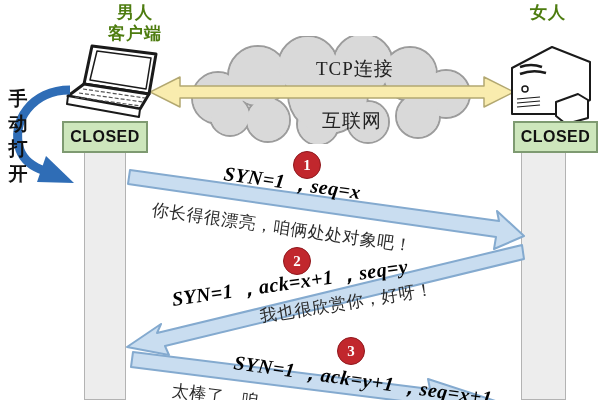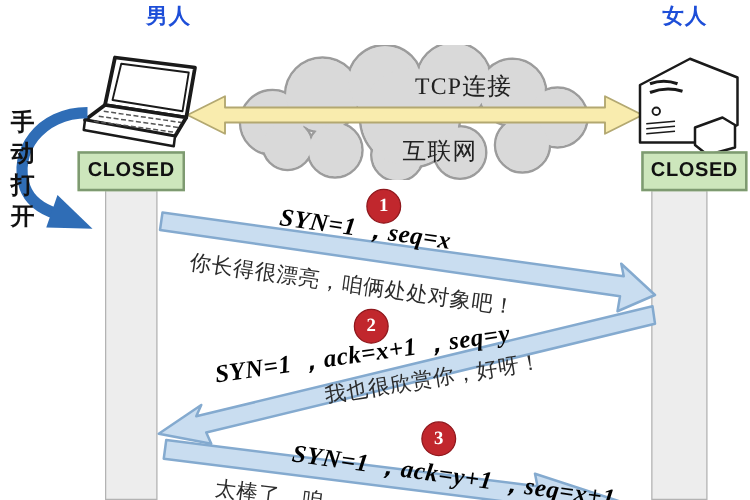--- a/index.html
+++ b/index.html
@@ -1,21 +1,21 @@
 <!DOCTYPE html>
 <html><head>
 <meta charset="utf-8">
 <style>
   html,body{margin:0;padding:0;background:#fff;}
   #stage{position:relative;width:600px;height:400px;background:#ffffff;overflow:hidden;
          font-family:"Liberation Serif",serif;color:#1a1a1a;}
   .abs{position:absolute;}
 
   
-  .role-title{font-size:17px;line-height:21px;font-weight:600;color:#1d4ed8;text-align:center;letter-spacing:1px;}
+  .role-title{font-size:17px;line-height:21px;font-weight:600;color:#4d7c0f;text-align:center;letter-spacing:1px;}
 
   
   .state-box{background:#cde6bc;border:2px solid #7e9a71;display:flex;align-items:center;justify-content:center;
              font-family:"Liberation Sans",sans-serif;font-weight:bold;font-size:16px;color:#111;letter-spacing:.5px;
              box-sizing:border-box;}
 
   
   .lifeline{background:#ededed;border:1px solid #b3b3b3;box-sizing:border-box;}
 
   
@@ -71,21 +71,21 @@
       <circle cx="110" cy="84" r="21"></circle>
         <circle cx="72" cy="80" r="19"></circle>
         <circle cx="170" cy="58" r="39"></circle>
     </g>
   </svg>
 
   <svg class="abs" style="left:150px;top:72px;" width="364" height="40" viewBox="0 0 364 40">
     <polygon points="0,20 30,5 30,14 334,14 334,5 364,20 334,35 334,26 30,26 30,35" fill="#f9ecae" stroke="#b3a871" stroke-width="1.5" stroke-linejoin="round"></polygon>
   </svg>
 
-  <div class="abs net-label" style="left:332px;top:56px;">TCP连接</div>
+  <div class="abs net-label" style="left:316px;top:56px;">TCP连接</div>
   <div class="abs net-label" style="left:322px;top:108px;">互联网</div>
 
   <svg class="abs" style="left:56px;top:44px;" width="108" height="82" viewBox="0 0 108 82">
     <g stroke="#1a1a1a" stroke-linejoin="round" fill="#ffffff">
       <polygon points="36,2 100,10 93,50 28,40" stroke-width="3"></polygon>
       <polygon points="41,7 95,14 90,45 34,36" stroke-width="1.5"></polygon>
       <polygon points="28,40 93,50 84,65 12,52" stroke-width="3"></polygon>
       <polygon points="12,52 84,65 83,73 11,60" stroke-width="2"></polygon>
     </g>
     <g stroke="#555" stroke-width="1.2" stroke-dasharray="4,2" fill="none">
@@ -107,20 +107,21 @@
     <circle cx="21" cy="47" r="3" fill="none" stroke="#1a1a1a" stroke-width="1.5"></circle>
     <g stroke="#1a1a1a" stroke-width="1.2" fill="none">
       <line x1="13" y1="57" x2="36" y2="55"></line>
       <line x1="13" y1="61" x2="36" y2="59"></line>
       <line x1="13" y1="65" x2="36" y2="63"></line>
     </g>
   </svg>
 
   <div class="abs role-title" style="left:95px;top:2px;width:80px;">
     <div>男人</div>
+    <div>客户端</div>
   </div>
   <div class="abs role-title" style="left:505px;top:2px;width:86px;text-align:center;">
     <div>女人</div>
   </div>
 
   <div class="abs lifeline" style="left:84px;top:152px;width:42px;height:248px;"></div>
   <div class="abs lifeline" style="left:521px;top:152px;width:45px;height:248px;"></div>
 
   <div class="abs state-box" style="left:62px;top:121px;width:86px;height:32px;">CLOSED</div>
   <div class="abs state-box" style="left:513px;top:121px;width:85px;height:32px;">CLOSED</div>

